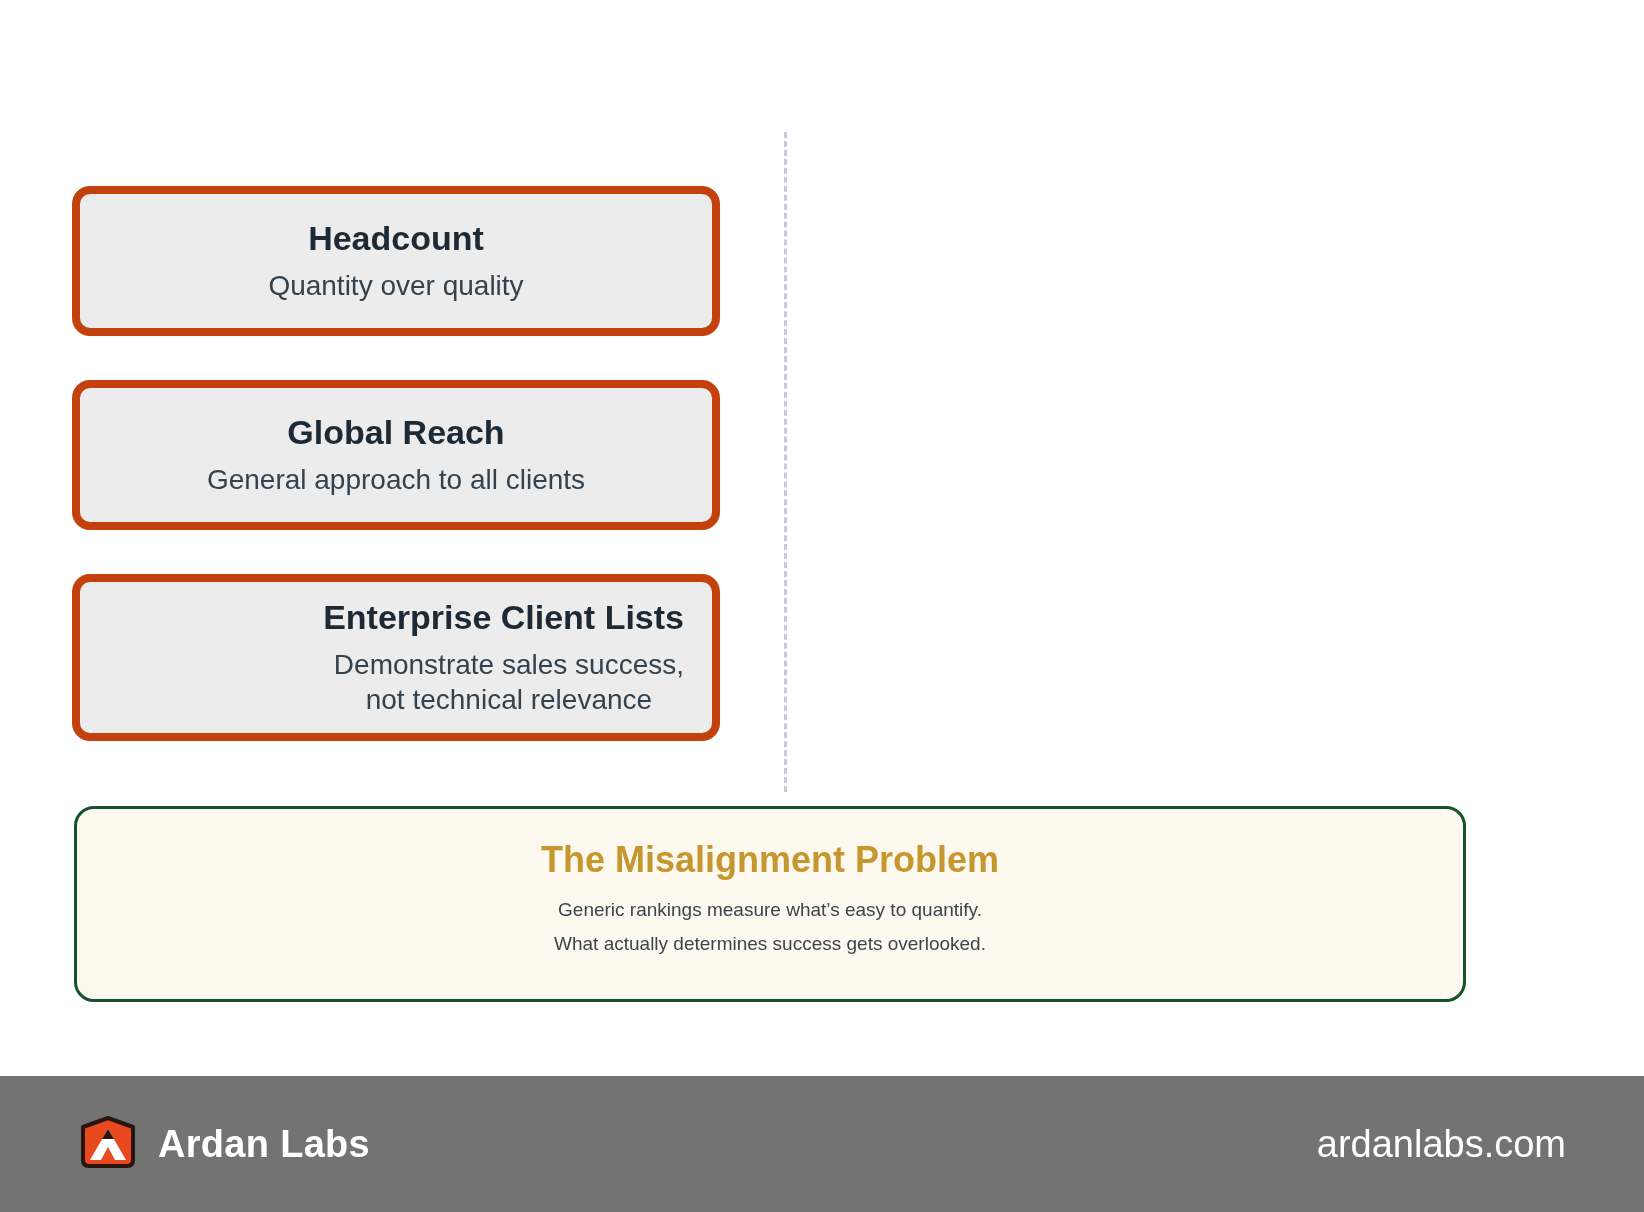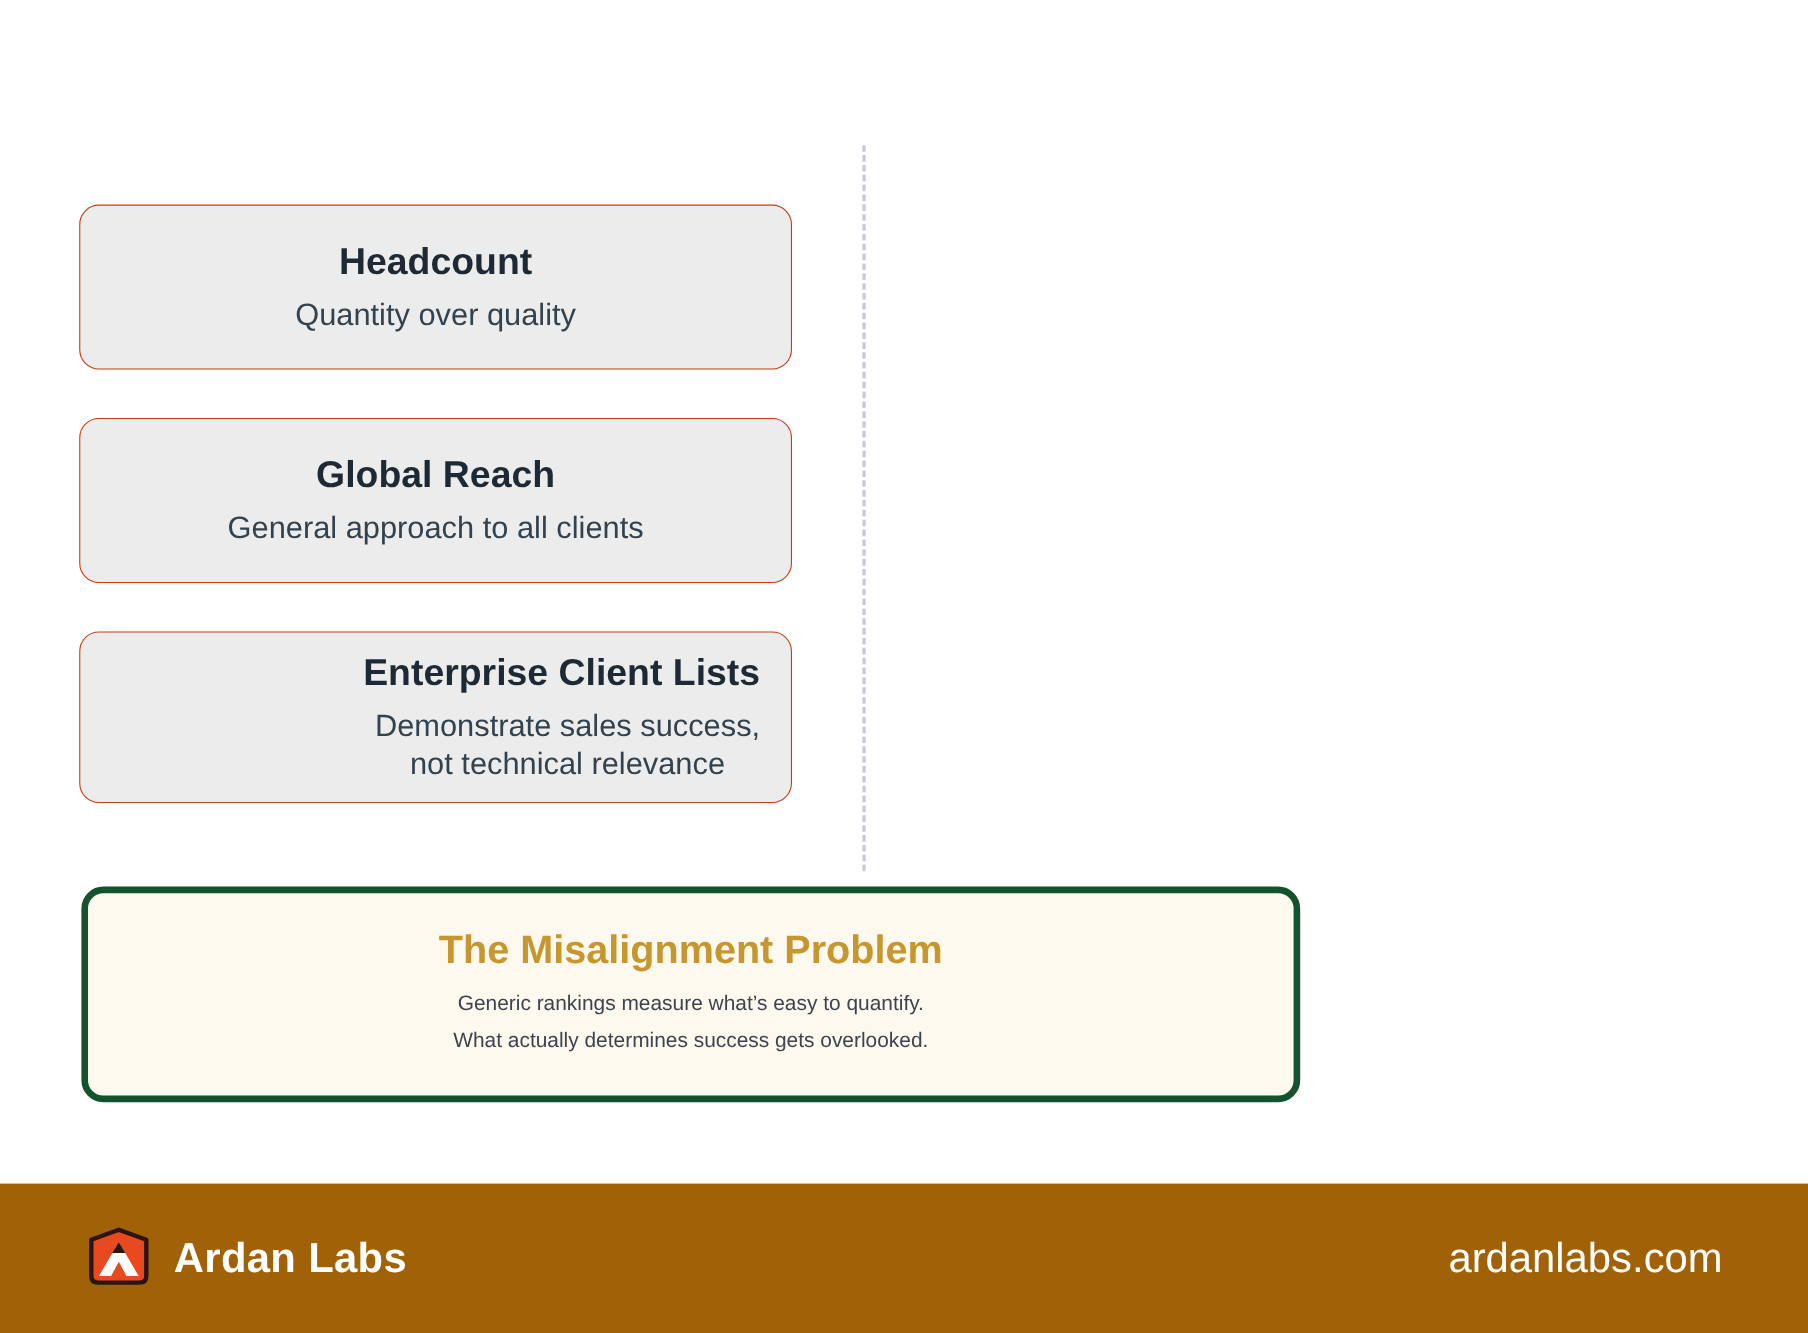--- a/index.html
+++ b/index.html
@@ -62,21 +62,21 @@
     min-height: 150px;
     display: flex;
     flex-direction: column;
     justify-content: center;
     align-items: center;
     text-align: center;
     padding: 16px 28px;
   }
   .card.gray {
     background: #ececec;
-    border: 1px solid #c2410c;
+    border: 8px solid #c2410c;
   }
   .card.teal {
     background: #f1fbf8;
     border: 3px solid #2db7a3;
   }
   .card h2 {
     margin: 0 0 10px 0;
     font-size: 34px;
     font-weight: bold;
     color: #1d2a36;
@@ -89,24 +89,24 @@
     line-height: 1.25;
     white-space: pre-line;
   }
   .card.tall { min-height: 156px; align-items: flex-end; }
 
   
   .callout {
     position: absolute;
     left: 74px;
     top: 806px;
-    width: 1108px;
+    width: 1392px;
     min-height: 196px;
     background: #fdf9ef;
-    border: 6px solid #14532d;
+    border: 3px solid #14532d;
     border-radius: 20px;
     text-align: center;
     padding: 30px 48px 34px 48px;
   }
   .callout h2 {
     margin: 0 0 16px 0;
     font-size: 36px;
     font-weight: bold;
     color: #c6962f;
   }
@@ -117,21 +117,21 @@
     line-height: 1.35;
   }
 
   
   .footer {
     position: absolute;
     left: 0;
     bottom: 0;
     width: 100%;
     height: 136px;
-    background: #a16207;
+    background: #737373;
     display: flex;
     align-items: center;
     justify-content: space-between;
     padding: 0 78px;
   }
   .brand {
     display: flex;
     align-items: center;
     gap: 20px;
   }

